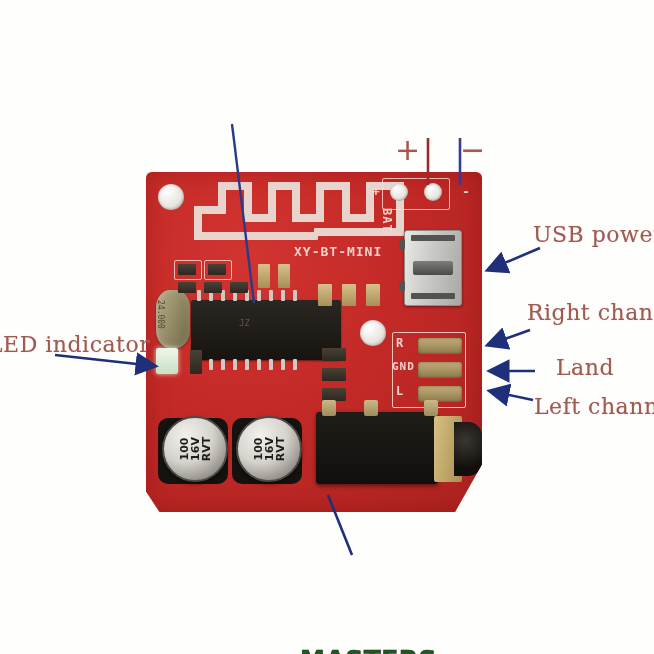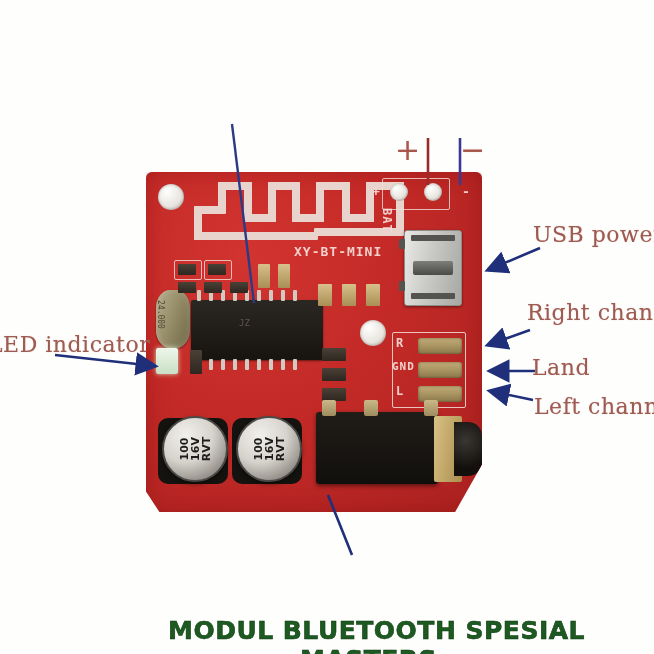--- a/index.html
+++ b/index.html
@@ -20,21 +20,21 @@
     white-space:nowrap;
     letter-spacing:.5px;
     text-shadow:0 0 1px rgba(190,130,120,.55);
   }
   #lbl-bt{left:42px;  top:88px;  font-size:23px;}
   #lbl-volt{left:420px;top:88px; font-size:22px;}
   #lbl-plus{left:395px;top:132px;font-size:30px;color:#a8564c;}
   #lbl-minus{left:460px;top:132px;font-size:30px;color:#a8564c;}
   #lbl-usb{left:533px;top:222px;font-size:22px;}
   #lbl-right{left:527px;top:300px;font-size:22px;}
-  #lbl-land{left:532px;top:355px;font-size:22px;text-align:right;}
+  #lbl-land{left:556px;top:355px;font-size:22px;text-align:right;}
   #lbl-left{left:534px;top:394px;font-size:22px;}
   #lbl-led{left:-12px;top:332px;font-size:22px;}
   #lbl-jack{left:205px;top:562px;font-size:25px;}
 
   .green-line{
     position:absolute;
     font-family:"DejaVu Sans", sans-serif;
     font-weight:bold;
     color:#1d5a21;
     letter-spacing:.5px;
@@ -74,20 +74,21 @@
 
   
   #antenna{position:absolute;left:48px;top:10px;width:210px;height:62px;}
   #antenna i{position:absolute;background:#e8d3cd;display:block;border-radius:1px;}
 
   
   #ic{
     position:absolute;left:45px;top:128px;width:132px;height:60px;
     background:linear-gradient(#2b2722,#17140f);border-radius:2px;
     box-shadow:0 1px 2px rgba(0,0,0,.5);
+    padding-left:18px;
   }
   #ic .pin{position:absolute;width:4px;height:11px;background:#cfcac2;border-radius:1px;}
   #ic-mark{position:absolute;left:48px;top:18px;color:#5c564e;font-size:9px;font-family:"DejaVu Sans Mono",monospace;}
 
   
   #xtal{
     position:absolute;left:10px;top:118px;width:34px;height:58px;
     background:linear-gradient(110deg,#b8ae8e,#8d845f 60%,#6e6647);
     border-radius:14px/18px;
     box-shadow:0 1px 2px rgba(0,0,0,.45), inset 0 0 6px rgba(255,255,255,.2);
@@ -301,16 +302,15 @@
   </svg>
 
   <div class="lbl" id="lbl-plus">+</div>
   <div class="lbl" id="lbl-minus">−</div>
   <div class="lbl" id="lbl-usb">USB powered</div>
   <div class="lbl" id="lbl-right">Right channel</div>
   <div class="lbl" id="lbl-land">Land</div>
   <div class="lbl" id="lbl-left">Left channel</div>
   <div class="lbl" id="lbl-led">LED indicator</div>
 
-  <div class="green-line" id="green-1">MODUL BLUETOOTH SPESIAL</div>
   <div class="green-line" id="green-2">MASTERS</div>
 
 </div>
 
 </body></html>

